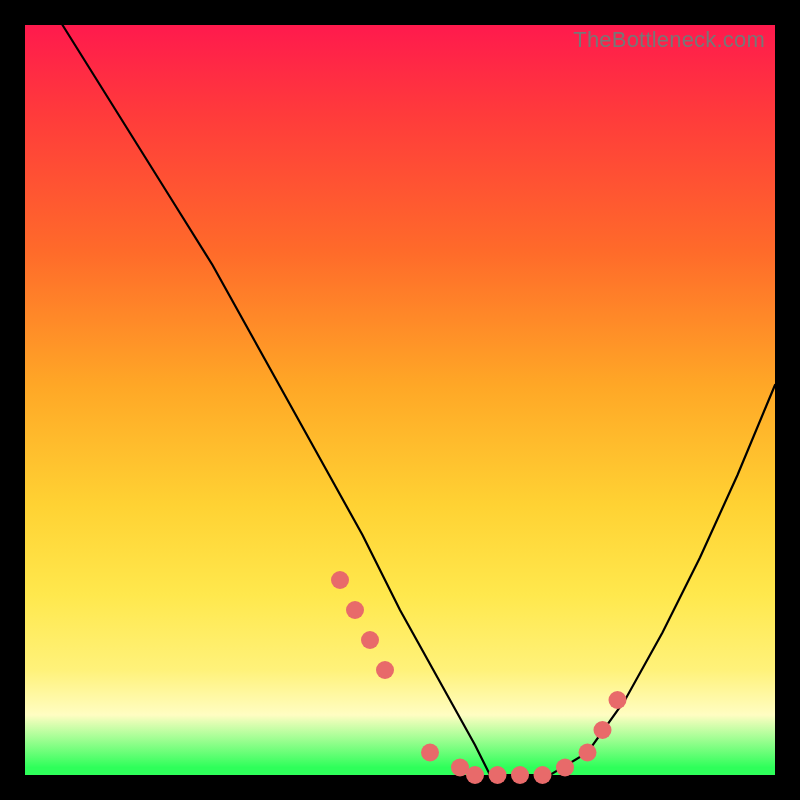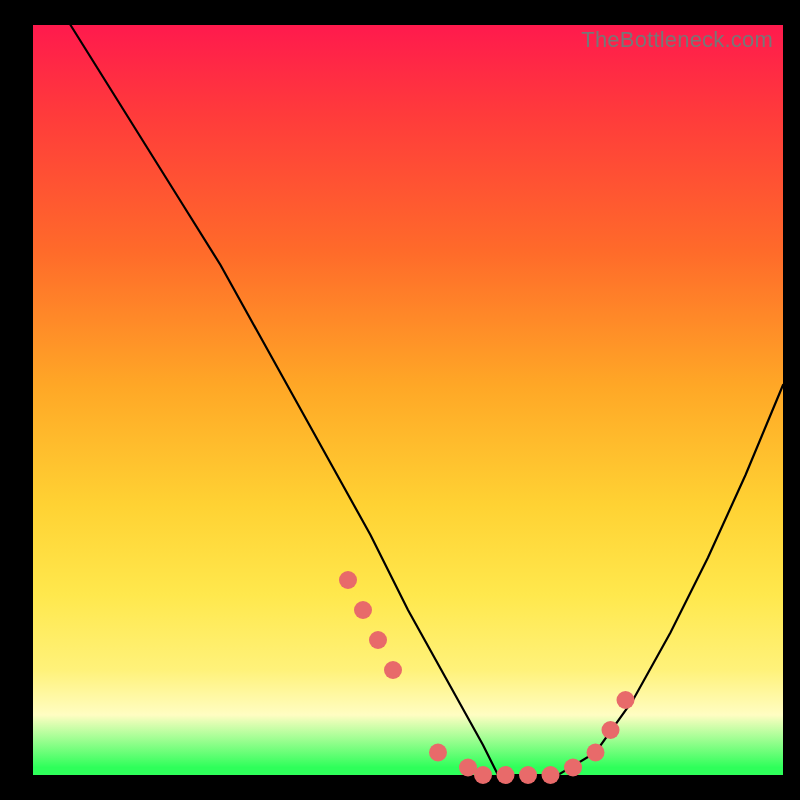--- a/index.html
+++ b/index.html
@@ -6,21 +6,21 @@
     margin: 0;
     padding: 0;
     width: 800px;
     height: 800px;
     background: #000;
     overflow: hidden;
     font-family: Arial, Helvetica, sans-serif;
   }
   .frame {
     position: absolute;
-    left: 8px;
+    left: 0;
     top: 0;
     width: 704px;
     height: 800px;
     background: #000;
   }
   .plot-area {
     position: absolute;
     left: 25px;
     top: 25px;
     width: 750px;

